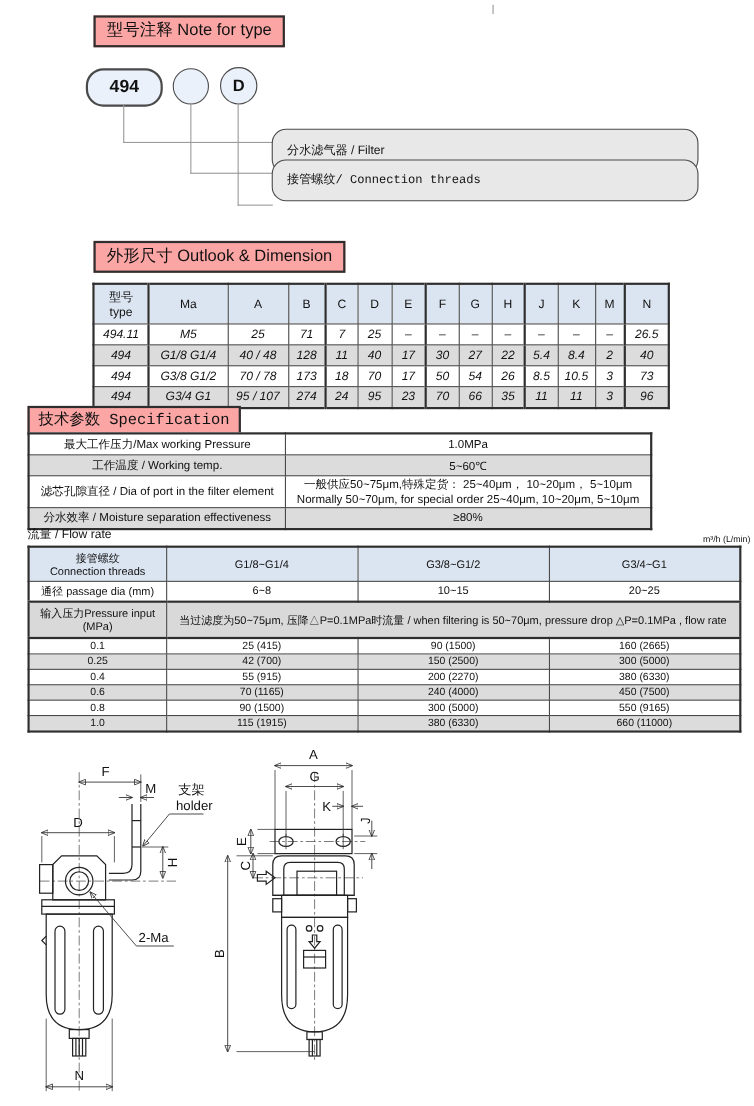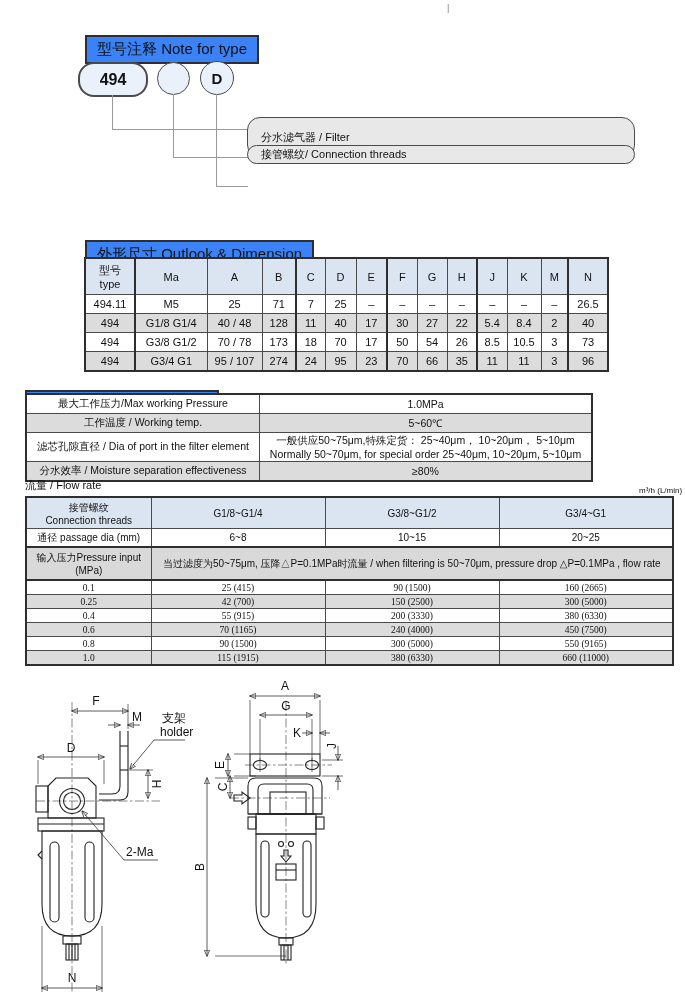--- a/index.html
+++ b/index.html
@@ -1,21 +1,21 @@
 <!DOCTYPE html>
 <html><head>
 <meta charset="utf-8">
 <style>
   html,body{margin:0;padding:0;background:#fff;}
   #page{position:relative;width:685px;height:1005px;background:#ffffff;overflow:hidden;
         font-family:"Liberation Sans",sans-serif;color:#111;}
 
   
-  .sec-title{position:absolute;background:#3b82f6;border:2px solid #2e2e2e;
-             font-size:15px;font-weight:500;padding:3px 10px 4px;white-space:nowrap;line-height:1.2;margin-top:21px;}
+  .sec-title{position:absolute;background:#fca5a5;border:2px solid #2e2e2e;
+             font-size:15px;font-weight:500;padding:3px 10px 4px;white-space:nowrap;line-height:1.2;}
   .t1{left:85px;top:14px;}
   .t2{left:85px;top:219px;}
   .t3{left:25px;top:369px;font-size:14px;padding:3px 8px;font-family:Liberation Mono, monospace;}
 
   .ptick{position:absolute;left:447px;top:3px;font-size:9px;color:#777;}
 
   
   .code-pill{position:absolute;left:78px;top:62px;width:66px;height:31px;border:2px solid #4a4a4a;
              border-radius:16px;background:#eaf1fb;display:flex;align-items:center;justify-content:center;
              font-size:16px;font-weight:bold;}
@@ -31,50 +31,50 @@
   .v3{left:216px;top:94px;width:1px;height:93px;}
   .h1{left:112px;top:129px;width:136px;height:1px;}
   .h2{left:173px;top:157px;width:75px;height:1px;}
   .h3{left:216px;top:186px;width:32px;height:1px;}
 
   
   .callout{position:absolute;left:247px;width:388px;background:#e8e8e8;border:1.4px solid #4a4a4a;
            font-size:11px;line-height:1.35;display:flex;flex-direction:column;justify-content:center;
            padding:0 0 0 13px;box-sizing:border-box;}
   .co1{top:117px;height:41px;border-radius:13px;}
-  .co2{top:145px;height:19px;border-radius:13px;}
+  .co2{top:145px;height:38px;border-radius:13px;font-family:Liberation Mono, monospace;}
   .co3{top:173px;height:36px;border-radius:17px;}
 
   
   table.tbl{border-collapse:collapse;table-layout:fixed;position:absolute;background:#fff;}
   table.tbl th,table.tbl td{border:1px solid #4a4a4a;text-align:center;font-weight:normal;
       white-space:pre-line;overflow:hidden;padding:1px 2px;}
   .dim{left:84px;top:257px;width:523px;font-size:11px;border:2px solid #2e2e2e;}
   .dim th{background:#dbe5f1;height:33px;border-bottom:2px solid #2e2e2e;font-size:11px;}
-  .dim td{height:16px;}
+  .dim td{height:16px;font-style:italic;}
   .dim tbody tr:nth-child(even) td{background:#dcdcdc;}
   .dim th:nth-child(1),.dim td:nth-child(1),
   .dim th:nth-child(4),.dim td:nth-child(4),
   .dim th:nth-child(7),.dim td:nth-child(7),
   .dim th:nth-child(10),.dim td:nth-child(10),
   .dim th:nth-child(13),.dim td:nth-child(13){border-right:2px solid #2e2e2e;}
 
   .spec{left:25px;top:393px;width:568px;font-size:10.5px;border:2px solid #2e2e2e;}
   .spec td{text-align:left;padding:1px 5px;height:16px;}
   .spec tr:nth-child(even) td{background:#dcdcdc;}
   .spec td.lbl{width:228px;}
 
   .flow-label{position:absolute;left:25px;top:478px;font-size:11px;}
   .flow-unit{position:absolute;left:639px;top:486px;font-size:8px;white-space:nowrap;}
 
   .flow{left:25px;top:496px;width:647px;font-size:10px;border:2px solid #2e2e2e;}
   .flow thead th{background:#dbe5f1;height:28px;font-size:10px;}
   .flow thead tr.prow td{background:#d9d9d9;height:29px;border-top:2px solid #2e2e2e;border-bottom:2px solid #2e2e2e;margin-top:11px;}
   .flow thead tr.passage td{height:15px;}
-  .flow tbody td{height:13px;font-size:9.5px;padding:0 2px;font-family:Liberation Serif, serif;}
+  .flow tbody td{height:13px;font-size:9.5px;padding:0 2px;}
   .flow tbody tr:nth-child(even) td{background:#dcdcdc;}
 
   
   svg{position:absolute;overflow:visible;}
   .draw line,.draw path,.draw rect,.draw ellipse,.draw circle,.draw polygon,.draw polyline{
       fill:none;stroke:#222;stroke-width:1.1;}
   .draw .dim{stroke:#333;stroke-width:0.8;}
   .draw .ext{stroke:#333;stroke-width:0.7;}
   .draw .cl{stroke:#555;stroke-width:0.7;stroke-dasharray:9 2.5 2.5 2.5;}
   .draw text{fill:#111;stroke:none;font-family:"Liberation Sans",sans-serif;font-size:12px;}
@@ -276,21 +276,21 @@
         </tr>
         <tr>
           <td>0.25</td>
           <td>42 (700)</td>
           <td>150 (2500)</td>
           <td>300 (5000)</td>
         </tr>
         <tr>
           <td>0.4</td>
           <td>55 (915)</td>
-          <td>200 (3330)</td>
+          <td>200 (2270)</td>
           <td>380 (6330)</td>
         </tr>
         <tr>
           <td>0.6</td>
           <td>70 (1165)</td>
           <td>240 (4000)</td>
           <td>450 (7500)</td>
         </tr>
         <tr>
           <td>0.8</td>

